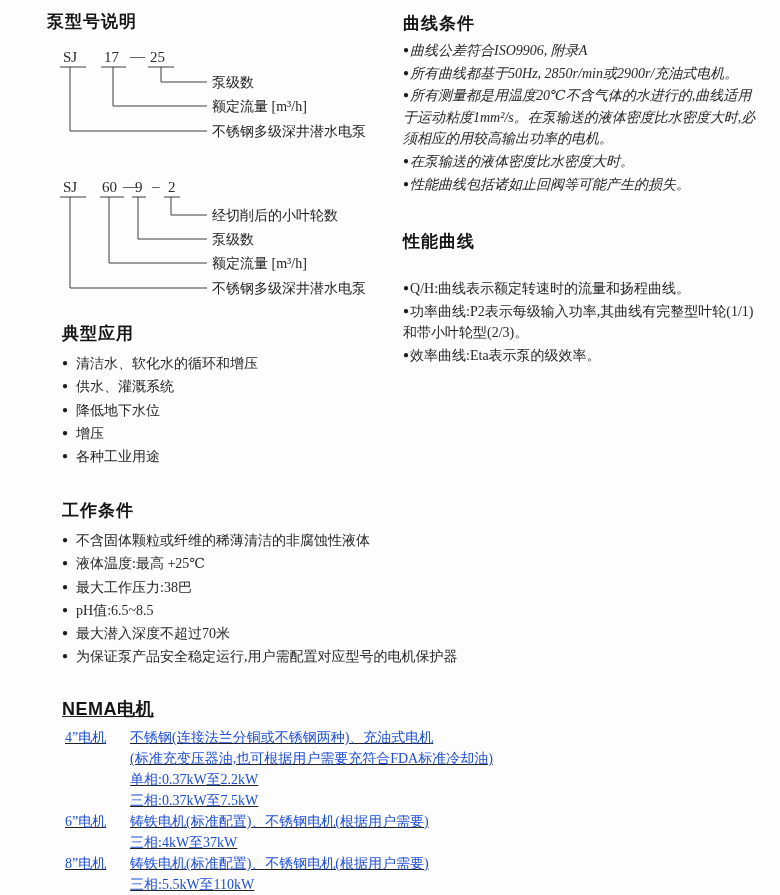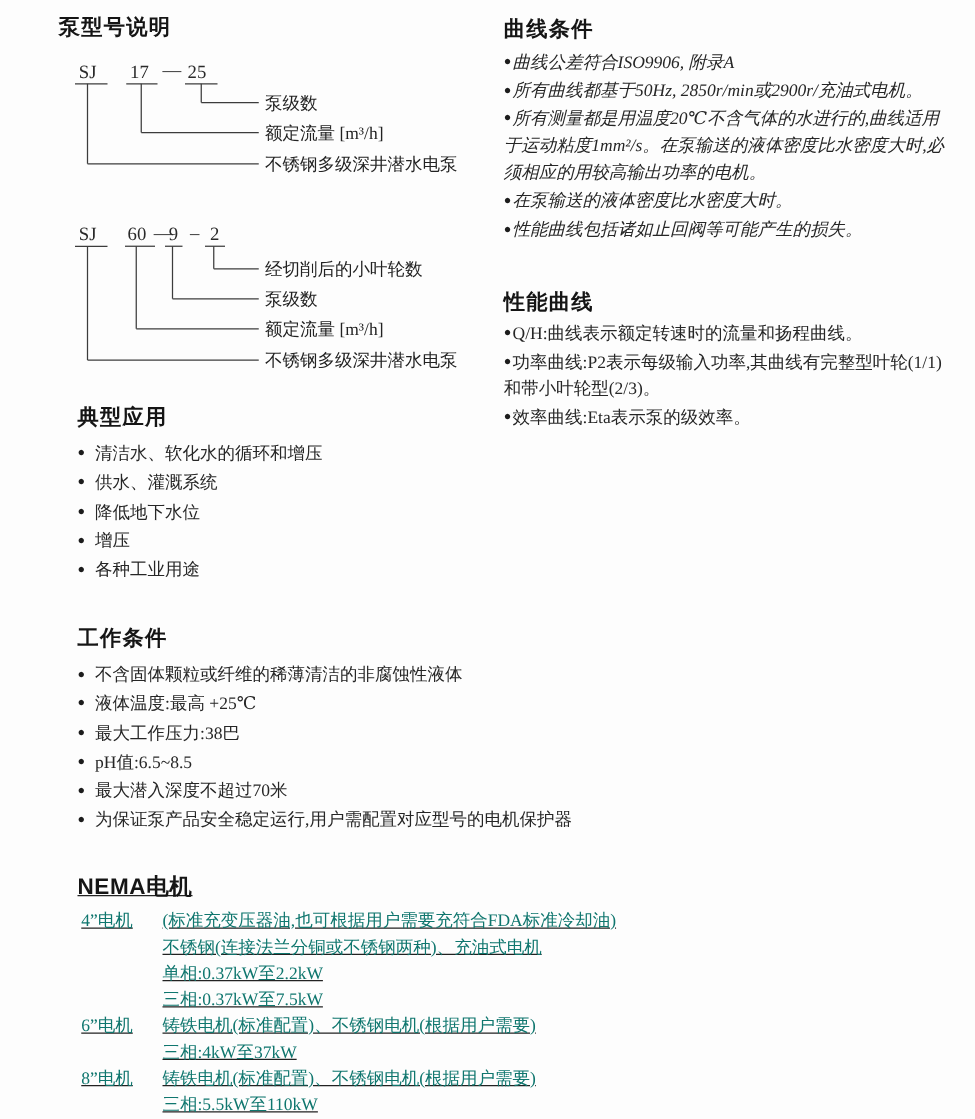--- a/index.html
+++ b/index.html
@@ -36,21 +36,21 @@
     display:inline-block;
   }
   .gap .blt{margin-right:8px;}
   .tight .li{line-height:21.6px;}
   .tight .blt{margin-right:1px;}
   
   .nema-row{
     display:grid;
     grid-template-columns:68px 1fr;
     font-size:14px;
-    color:#0f766e;
+    color:#1d4ed8;
   }
   .nema-term{padding-left:3px;line-height:21px;}
   .nema-lines div{line-height:21px;white-space:nowrap;}
   
   svg text{
     font-family:"Liberation Serif","DejaVu Serif",serif;
     fill:#2a2a2a;
   }
   svg .code{font-size:15px;}
   svg .lbl{font-size:14px;fill:#222;}
@@ -127,22 +127,22 @@
     <p class="li"><span class="blt">●</span><span>为保证泵产品安全稳定运行,用户需配置对应型号的电机保护器</span></p>
   </div>
 </div>
 
 <div class="sec" style="left:62px;top:699px;width:560px;text-decoration:underline;">
   <div class="hd hd-lg">NEMA电机</div>
   <div style="margin-top:8px;">
     <div class="nema-row">
       <div class="nema-term">4”电机</div>
       <div class="nema-lines">
+        <div>不锈钢(连接法兰分铜或不锈钢两种)、充油式电机</div>
         <div>(标准充变压器油,也可根据用户需要充符合FDA标准冷却油)</div>
-        <div>不锈钢(连接法兰分铜或不锈钢两种)、充油式电机</div>
         <div>单相:0.37kW至2.2kW</div>
         <div>三相:0.37kW至7.5kW</div>
       </div>
     </div>
     <div class="nema-row">
       <div class="nema-term">6”电机</div>
       <div class="nema-lines">
         <div>铸铁电机(标准配置)、不锈钢电机(根据用户需要)</div>
         <div>三相:4kW至37kW</div>
       </div>
@@ -163,18 +163,18 @@
     <p class="li"><span class="blt">●</span><span>曲线公差符合ISO9906, 附录A</span></p>
     <p class="li"><span class="blt">●</span><span>所有曲线都基于50Hz, 2850r/min或2900r/充油式电机。</span></p>
     <p class="li"><span class="blt">●</span><span>所有测量都是用温度20℃不含气体的水进行的,曲线适用于运动粘度1mm²/s。在泵输送的液体密度比水密度大时,必须相应的用较高输出功率的电机。</span></p>
     <p class="li"><span class="blt">●</span><span>在泵输送的液体密度比水密度大时。</span></p>
     <p class="li"><span class="blt">●</span><span>性能曲线包括诸如止回阀等可能产生的损失。</span></p>
   </div>
 </div>
 
 <div class="sec tight" style="left:403px;top:232px;width:360px;">
   <div class="hd">性能曲线</div>
-  <div class="list" style="margin-top:4px;">
+  <div class="list" style="margin-top:25px;">
     <p class="li"><span class="blt">●</span><span>Q/H:曲线表示额定转速时的流量和扬程曲线。</span></p>
     <p class="li"><span class="blt">●</span><span>功率曲线:P2表示每级输入功率,其曲线有完整型叶轮(1/1)和带小叶轮型(2/3)。</span></p>
     <p class="li"><span class="blt">●</span><span>效率曲线:Eta表示泵的级效率。</span></p>
   </div>
 </div>
 
 </body></html>

